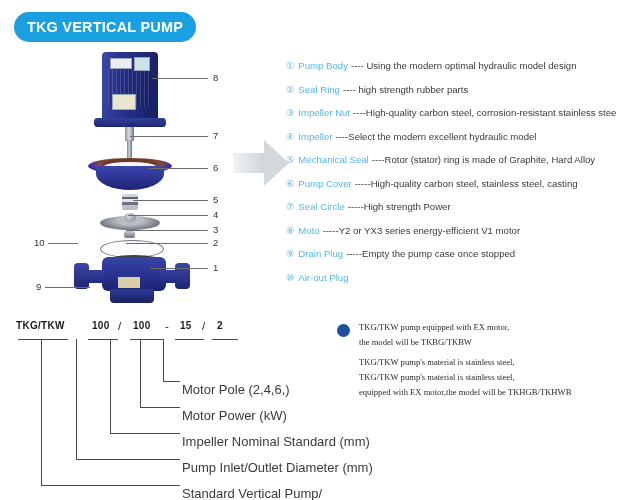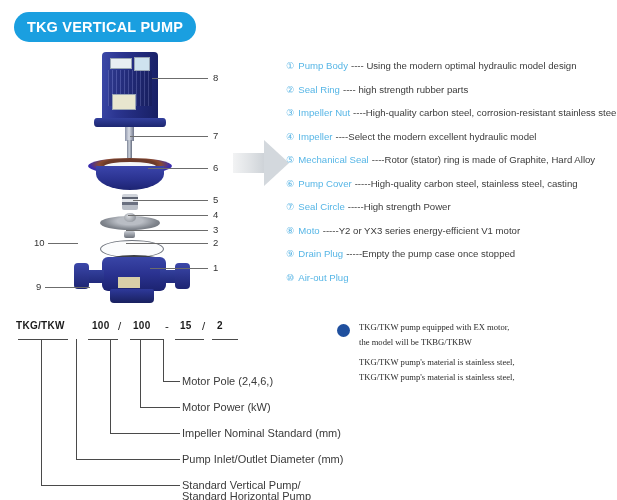--- a/index.html
+++ b/index.html
@@ -161,22 +161,22 @@
   .legend-desc{color:#3b3b3b;}
 
   
   .code-area{position:absolute;left:0;top:312px;width:330px;height:188px;}
   .code-txt{position:absolute;font-size:10px;color:#1a1a1a;font-weight:bold;letter-spacing:.3px;}
   .code-sep{position:absolute;font-size:11.5px;color:#1a1a1a;}
   .ul{position:absolute;height:1px;background:#4a4a4a;}
   .vt{position:absolute;width:1px;background:#4a4a4a;}
   .hz{position:absolute;height:1px;background:#4a4a4a;}
   .lead-label{
-    position:absolute;font-size:11px;color:#3a3a3a;
-    font-family:"Liberation Sans", sans-serif;white-space:nowrap;line-height:11px;
+    position:absolute;font-size:13px;color:#3a3a3a;
+    font-family:"Liberation Sans", sans-serif;white-space:nowrap;line-height:11px;margin-top:8px;
   }
 
   
   .notes{position:absolute;left:337px;top:322px;width:280px;font-family:Liberation Serif, serif;}
   .bullet{
     position:absolute;left:0;top:2px;width:13px;height:13px;border-radius:50%;
     background:#1f4f9e;
   }
   .note-line{
     font-size:8.6px;color:#2b2b2b;line-height:10px;margin-bottom:9.5px;
@@ -351,13 +351,14 @@
   <div class="lead-label" style="left:182px;top:168px;">Standard Vertical  Pump/</div>
   <div class="lead-label" style="left:182px;top:179px;">Standard  Horizontal Pump</div>
 </div>
 
 <div class="notes">
   <div class="bullet"></div>
   <div class="note-line tight">TKG/TKW pump equipped with EX motor,</div>
   <div class="note-line">the model will be TKBG/TKBW</div>
   <div class="note-line tight">TKG/TKW pump's material is stainless steel,</div>
   <div class="note-line tight">TKG/TKW pump's material is stainless steel,</div>
+  <div class="note-line">equipped with EX motor,the model will be TKHGB/TKHWB</div>
 </div>
 
 </body></html>

